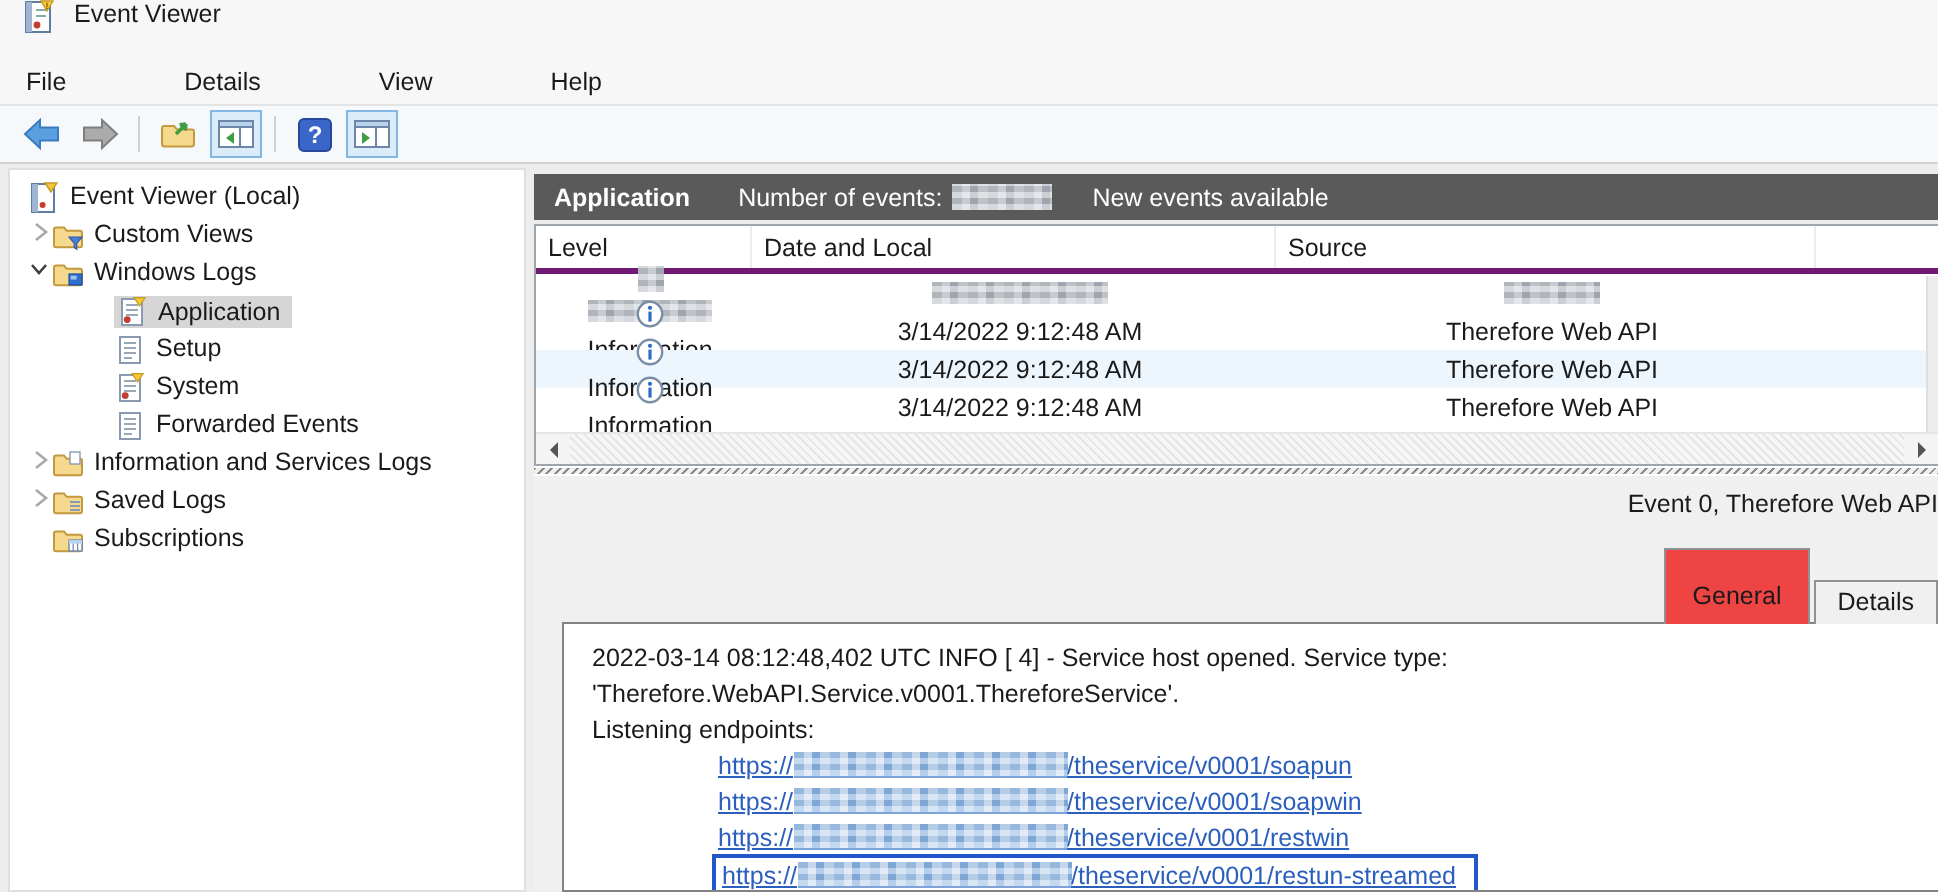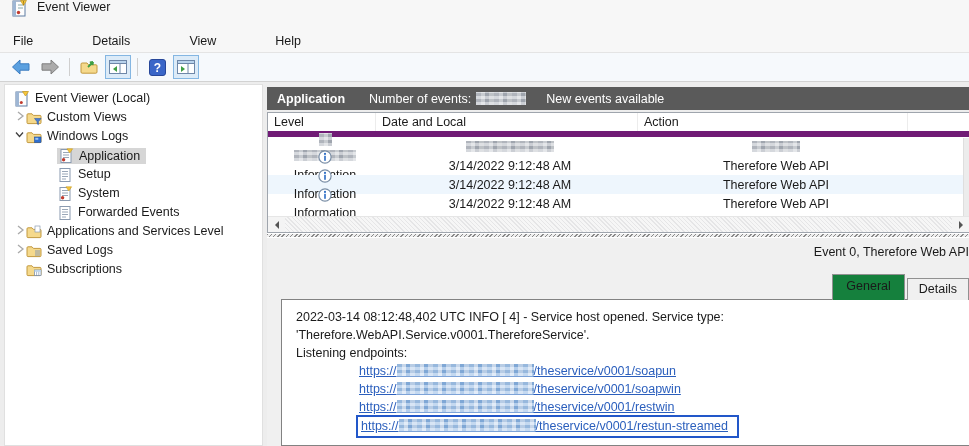--- a/index.html
+++ b/index.html
@@ -49,21 +49,21 @@
     margin-top:5px; height:23px; background:#5a5a5a; color:#fff;
     display:flex; align-items:center; padding-left:10px; font-size:12.5px;
   }
   .lh-name { font-weight:bold; margin-right:24px; }
   .lh-count-label { margin-right:5px; }
   .lh-new { margin-left:20px; }
   .list-panel {
     margin-top:2px; height:121px; background:#fff; border:1px solid #9fa5ad;
     border-right:none; display:flex; flex-direction:column; position:relative; overflow:hidden;
   }
-  .thead { display:flex; height:24px; align-items:center; border-bottom:6px solid #701a75; flex:none; }
+  .thead { display:flex; height:24px; align-items:center; border-bottom:3px solid #701a75; flex:none; }
   .th { padding-left:6px; height:100%; display:flex; align-items:center; border-right:1px solid #ececec; }
   .col-level { width:108px; flex:none; }
   .col-date  { width:262px; flex:none; }
   .col-src   { width:270px; flex:none; }
   .col-rest  { flex:1; border-right:none; }
   .trow { display:flex; height:19px; align-items:center; flex:none; }
   .trow.alt { background:#eef6fd; }
   .td { padding-left:6px; display:flex; align-items:center; gap:4px; overflow:hidden; white-space:nowrap;flex-direction:column; }
   .hscroll {
     margin-top:auto; height:16px; background:#f4f4f4; border-top:1px solid #e6e6e6;
@@ -79,21 +79,21 @@
     background: repeating-linear-gradient(135deg, #8a8a8a 0 1px, #efefef 1px 3px);
     border-top:1px solid #fff; border-bottom:1px solid #fff;
   }
 
   
   .preview { flex:1; background:#f0f0f0; display:flex; flex-direction:column; overflow:hidden;align-items:flex-end; }
   .pv-title { padding:7px 0 6px 11px; }
   .pv-divider { border-bottom:1px solid #cdcdcd; box-shadow:0 1px 0 #fdfdfd; }
   .tabs { display:flex; align-items:flex-end; margin:8px 0 -1px 14px; position:relative; z-index:2; }
   .tab { background:#f0f0f0; border:1px solid #919191; border-bottom:none; padding:3px 11px 4px; margin-left:2px; cursor:default; }
-  .tab.active { background:#15803d; padding:4px 13px 7px; margin-left:0; }
+  .tab.active { background:#ef4444; padding:16px 13px 7px; margin-left:0; }
   .detail-box {
     flex:1; margin-left:14px; background:#fff; border:1px solid #828282; border-right:none;
     padding:8px 4px 0 14px; overflow:hidden; line-height:18px;
   }
   .ep-list { margin-left:47px; }
   .ep-line { height:18px; white-space:nowrap;margin-left:16px; }
   .lnk { color:#2b5fbd; text-decoration:underline; cursor:pointer; }
   .sel-wrap { display:inline-block; border:2px solid #2257c9; padding:0 9px 1px 3px; margin-left:-3px; position:relative; top:-1px; background:transparent; }
 
   
@@ -304,21 +304,21 @@
           <svg width="10" height="12" viewBox="0 0 10 12">
               <polyline points="3,2 8,6 3,10" fill="none" stroke="#a9a9a9" stroke-width="1.3"></polyline>
             </svg>
         </span>
         <span class="t-ico">
           <svg width="16" height="16" viewBox="0 0 16 16">
             <path d="M1 4.8 Q1 3.8 2 3.8 H6 L7.4 5.4 H14 Q15 5.4 15 6.4 V12.6 Q15 13.6 14 13.6 H2 Q1 13.6 1 12.6 Z" fill="#f5d98c" stroke="#c2993f"></path>
             <rect x="9" y="2" width="5" height="6" fill="#fff" stroke="#8a9ab0" stroke-width="0.7"></rect>
           </svg>
         </span>
-        <span>Applications and Services Level</span>
+        <span>Information and Services Logs</span>
       </div>
 
       <div class="tree-row ind1">
         <span class="chev">
           <svg width="10" height="12" viewBox="0 0 10 12">
               <polyline points="3,2 8,6 3,10" fill="none" stroke="#a9a9a9" stroke-width="1.3"></polyline>
             </svg>
         </span>
         <span class="t-ico">
           <svg width="16" height="16" viewBox="0 0 16 16">
@@ -353,21 +353,21 @@
         <span class="lh-name">Application</span>
         <span class="lh-count-label">Number of events:</span>
         <span class="px" style="width:50px;height:13px;"></span>
         <span class="lh-new">New events available</span>
       </div>
 
       <div class="list-panel">
         <div class="thead">
           <span class="th col-level">Level</span>
           <span class="th col-date">Date and Local</span>
-          <span class="th col-src">Action</span>
+          <span class="th col-src">Source</span>
           <span class="th col-rest"></span>
         </div>
 
         <div class="trow">
           <span class="td col-level">
             <span class="px gray-ico"></span>
             <span class="px" style="width:62px;height:11px;"></span>
           </span>
           <span class="td col-date">
               <span class="px" style="width:88px;height:11px;"></span>

